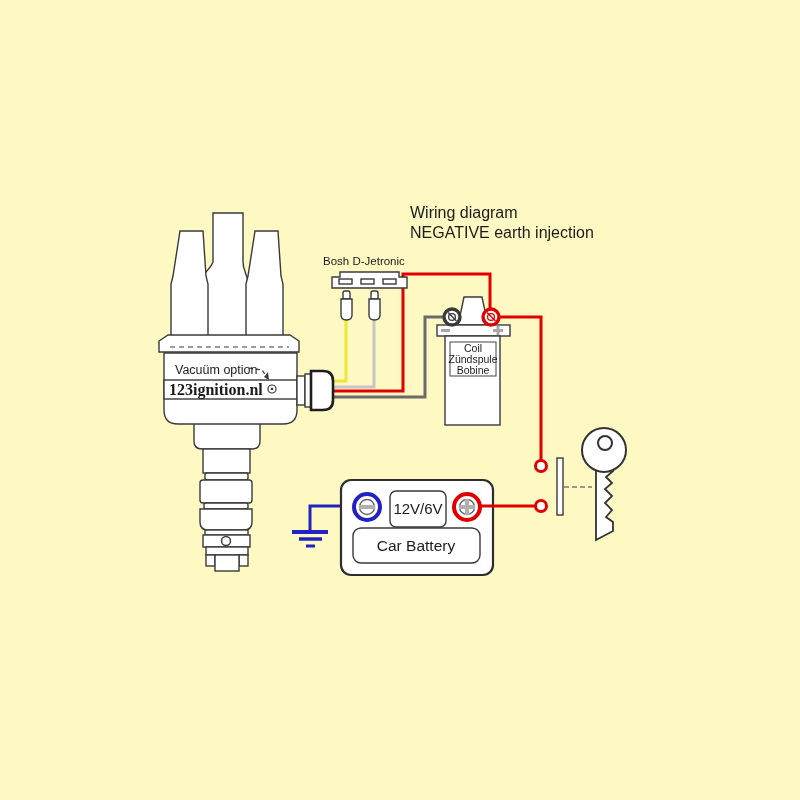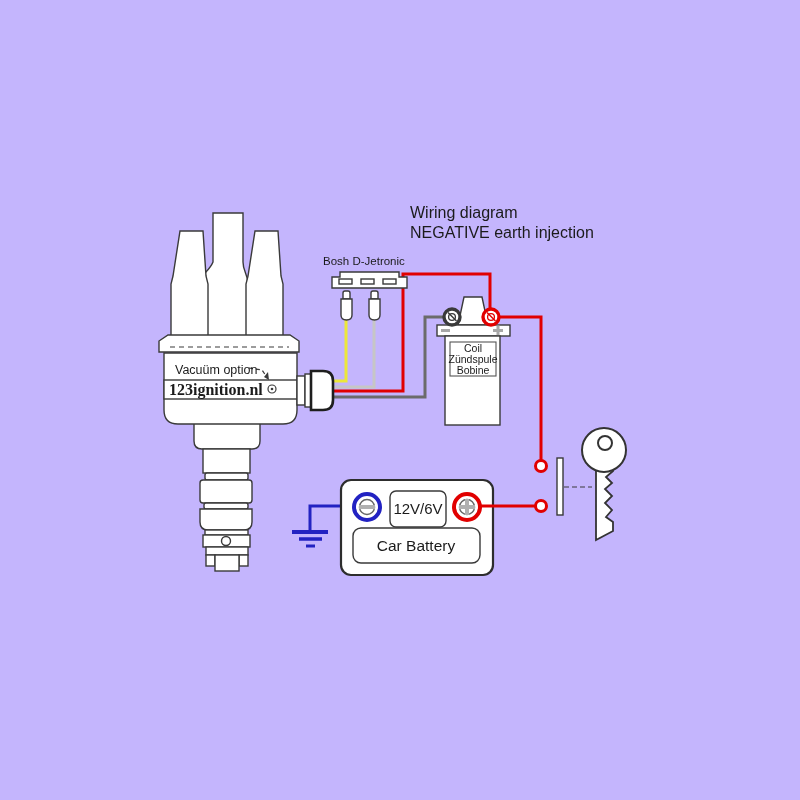--- a/index.html
+++ b/index.html
@@ -1,16 +1,16 @@
 <!DOCTYPE html>
 <html><head>
 <meta charset="utf-8">
 <style>
   html,body{margin:0;padding:0;background:#fff;}
-  #canvas{position:relative;width:800px;height:800px;background:#c4b5fd;overflow:hidden;}
+  #canvas{position:relative;width:800px;height:800px;background:#fef9c3;overflow:hidden;}
   svg{position:absolute;left:0;top:0;}
   .lbl{font-family:"Liberation Sans","DejaVu Sans",sans-serif;fill:#1b1b1b;}
   .t-title{font-size:16px;}
   .t-bosh{font-size:11.5px;}
   .t-vac{font-size:12.5px;}
   .t-brand{font-family:"Liberation Serif","DejaVu Serif",serif;font-weight:bold;font-size:16px;}
   .t-coil{font-size:10.5px;text-anchor:middle;}
   .t-volt{font-size:15px;text-anchor:middle;}
   .t-batt{font-size:15.5px;text-anchor:middle;}
   .part{fill:#ffffff;stroke:#3a3a3a;stroke-width:1.4;}

